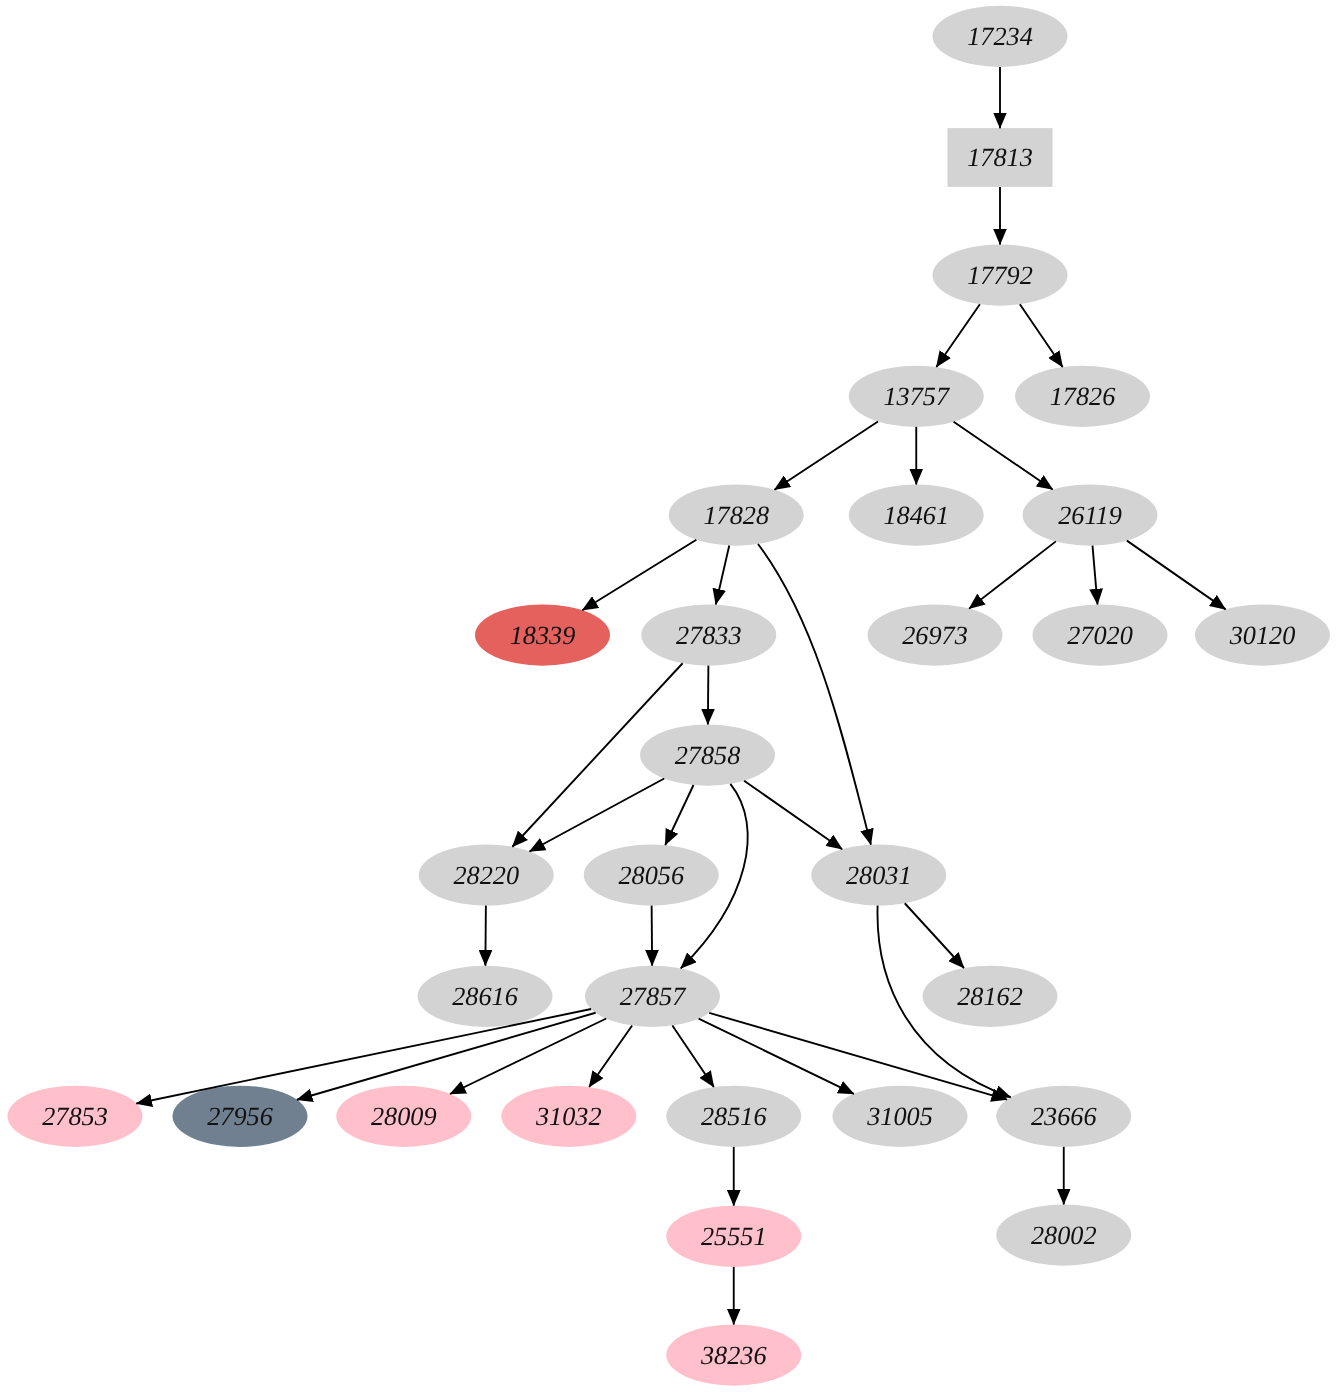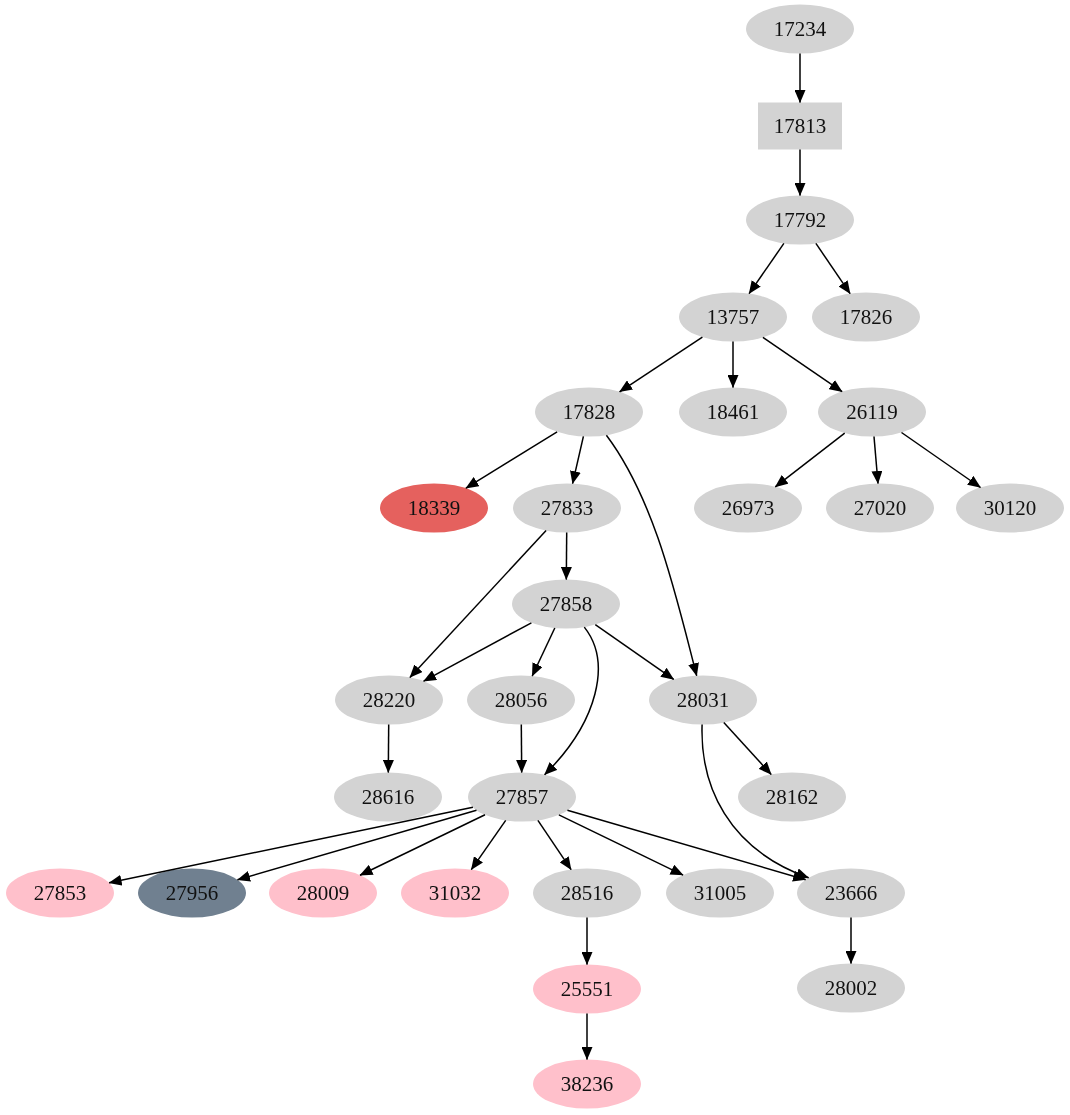--- a/index.html
+++ b/index.html
@@ -5,20 +5,21 @@
   html, body {
     margin: 0;
     padding: 0;
     background: #ffffff;
   }
   .canvas-wrap {
     width: 983px;
     height: 1115px;
     background: #ffffff;
     position: relative;
+    font-style: italic;
   }
   svg {
     display: block;
   }
   .node-label {
     font-family: "Liberation Serif", "DejaVu Serif", serif;
     font-size: 21px;
     fill: #111111;
   }
   .edge-path {

